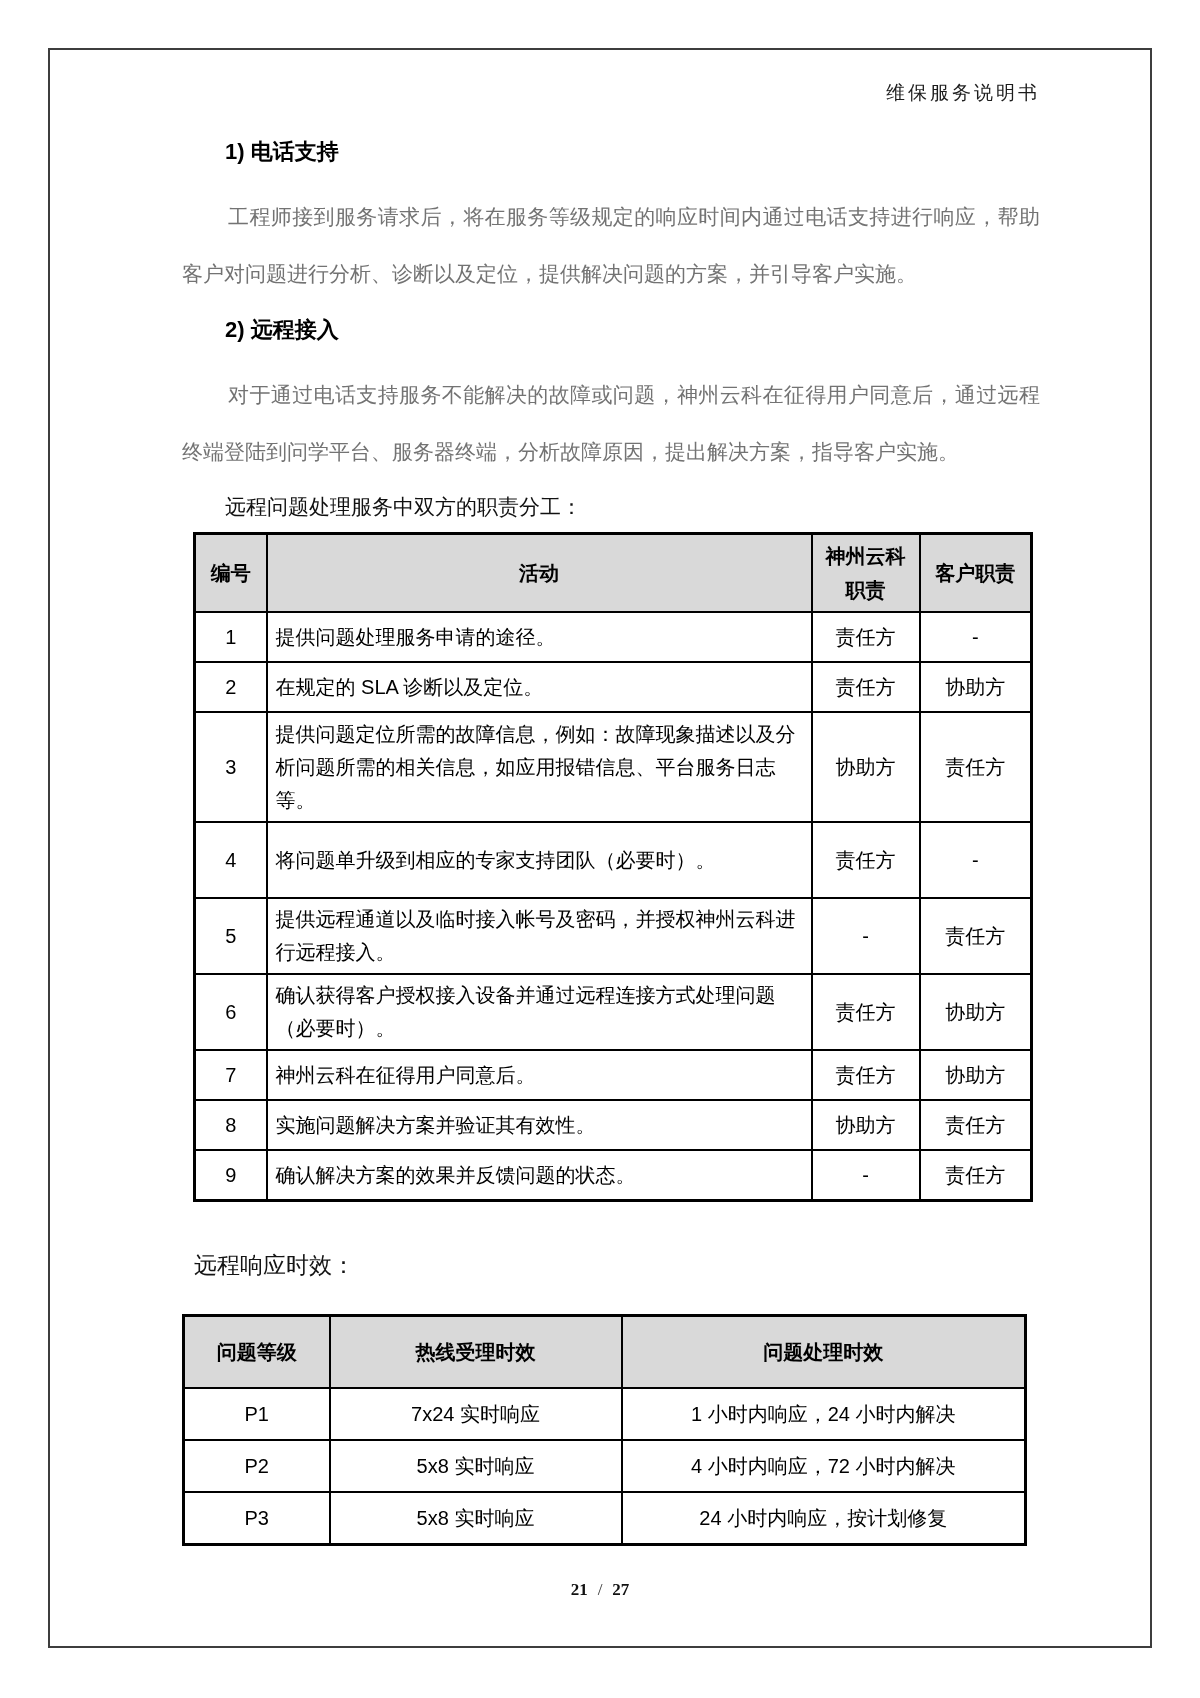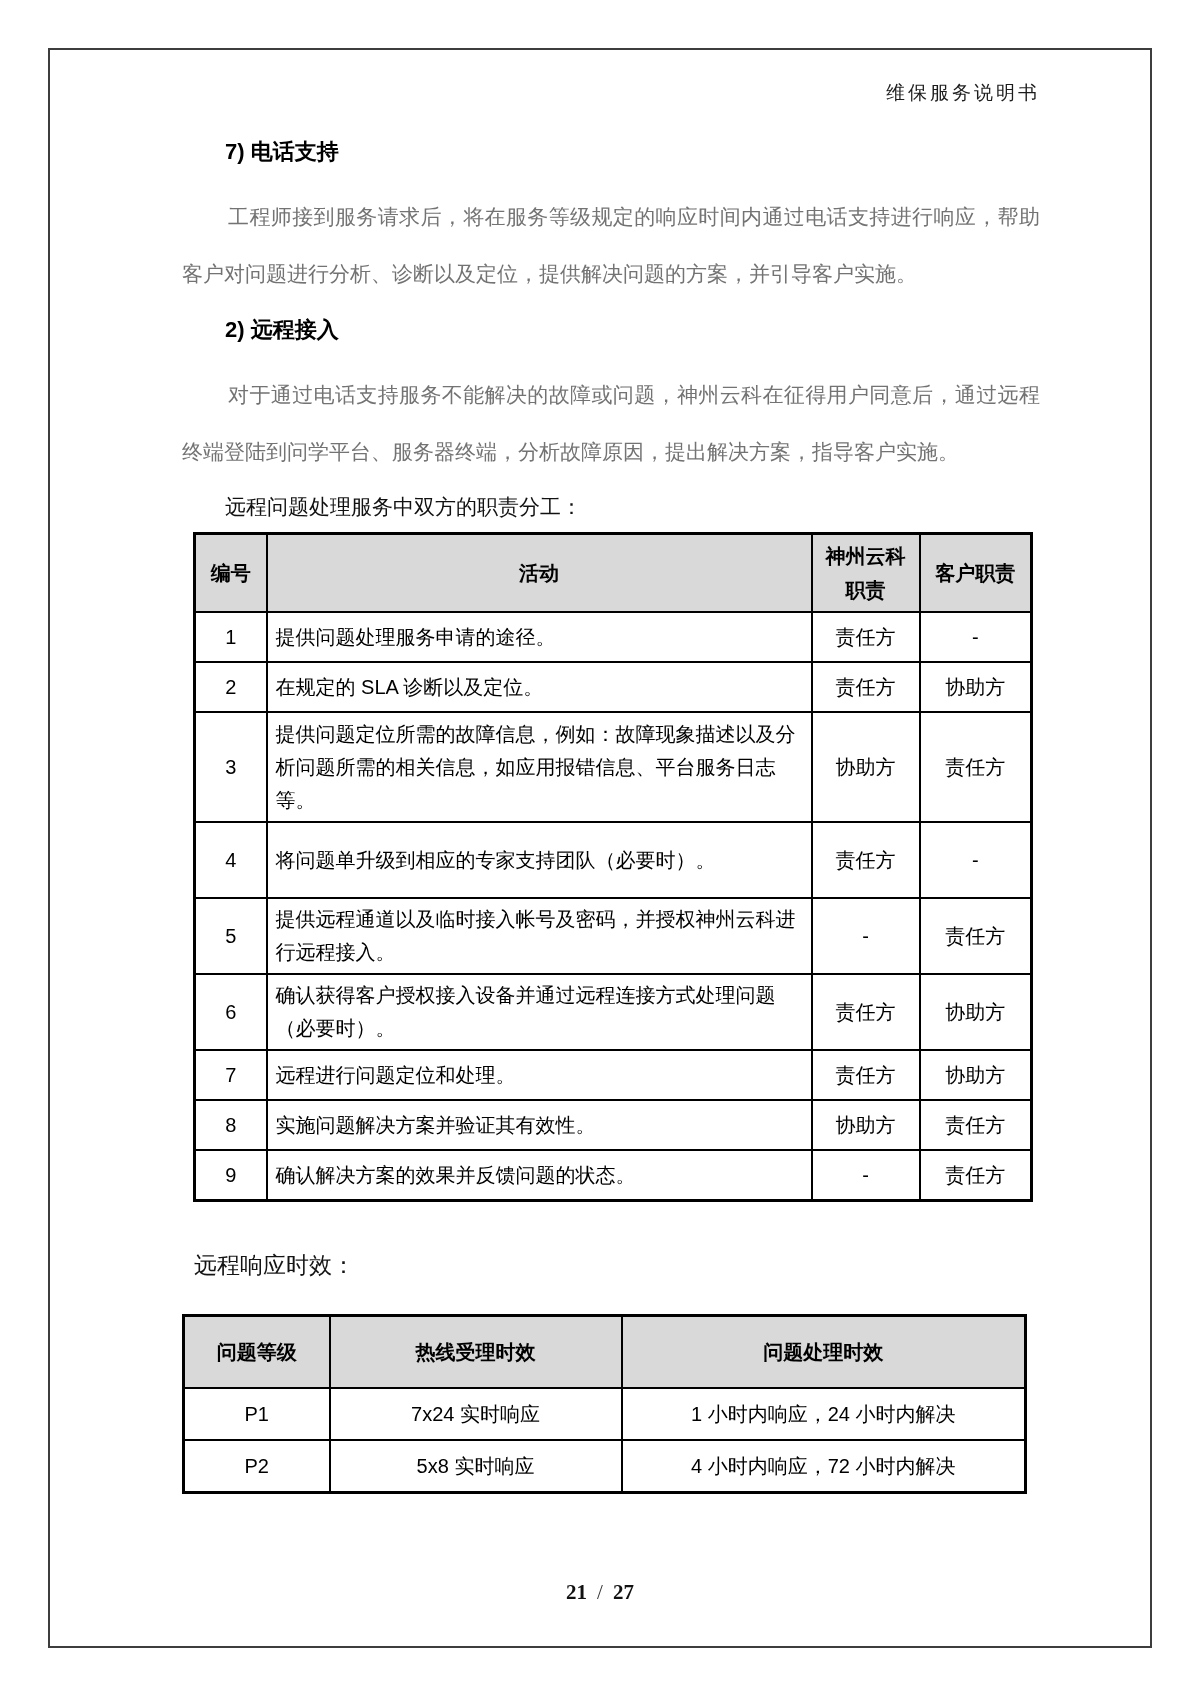--- a/index.html
+++ b/index.html
@@ -132,36 +132,36 @@
   .sla-table td {
     height: 46px;
   }
   .doc-footer {
     position: absolute;
     top: 1580px;
     left: 0;
     width: 1200px;
     text-align: center;
     font-family: "Liberation Serif", "DejaVu Serif", serif;
-    font-size: 21px;
+    font-size: 17px;
     color: #111111;
   }
   .doc-footer .pg { font-weight: bold; }
   .doc-footer .sep { font-weight: normal; padding: 0 10px; color: #333333; }
 </style>
 </head>
 <body>
 
 <div class="frame"></div>
 
 <div class="doc-header">维保服务说明书</div>
 
 <div class="content">
 
-  <h3 class="sec-heading">7) 电话支持</h3>
+  <h3 class="sec-heading">1) 电话支持</h3>
   <p class="body-para">工程师接到服务请求后，将在服务等级规定的响应时间内通过电话支持进行响应，帮助客户对问题进行分析、诊断以及定位，提供解决问题的方案，并引导客户实施。</p>
 
   <h3 class="sec-heading second">2) 远程接入</h3>
   <p class="body-para">对于通过电话支持服务不能解决的故障或问题，神州云科在征得用户同意后，通过远程终端登陆到问学平台、服务器终端，分析故障原因，提出解决方案，指导客户实施。</p>
 
   <p class="intro-line">远程问题处理服务中双方的职责分工：</p>
 
   <table class="resp-table">
     <colgroup>
       <col style="width:72px">
@@ -207,21 +207,21 @@
       <td>责任方</td>
     </tr>
     <tr class="r-tall">
       <td>6</td>
       <td class="cell-activity">确认获得客户授权接入设备并通过远程连接方式处理问题（必要时）。</td>
       <td>责任方</td>
       <td>协助方</td>
     </tr>
     <tr>
       <td>7</td>
-      <td class="cell-activity">远程进行问题定位和处理。</td>
+      <td class="cell-activity">神州云科在征得用户同意后。</td>
       <td>责任方</td>
       <td>协助方</td>
     </tr>
     <tr>
       <td>8</td>
       <td class="cell-activity">实施问题解决方案并验证其有效性。</td>
       <td>协助方</td>
       <td>责任方</td>
     </tr>
     <tr>
@@ -250,20 +250,25 @@
     <tr>
       <td>P1</td>
       <td>7x24 实时响应</td>
       <td>1 小时内响应，24 小时内解决</td>
     </tr>
     <tr>
       <td>P2</td>
       <td>5x8 实时响应</td>
       <td>4 小时内响应，72 小时内解决</td>
     </tr>
+    <tr>
+      <td>P3</td>
+      <td>5x8 实时响应</td>
+      <td>24 小时内响应，按计划修复</td>
+    </tr>
   </tbody>
     </table>
 
 </div>
 
 <div class="doc-footer">
   <span class="pg">21</span><span class="sep">/</span><span class="pg">27</span>
 </div>
 
 </body></html>

